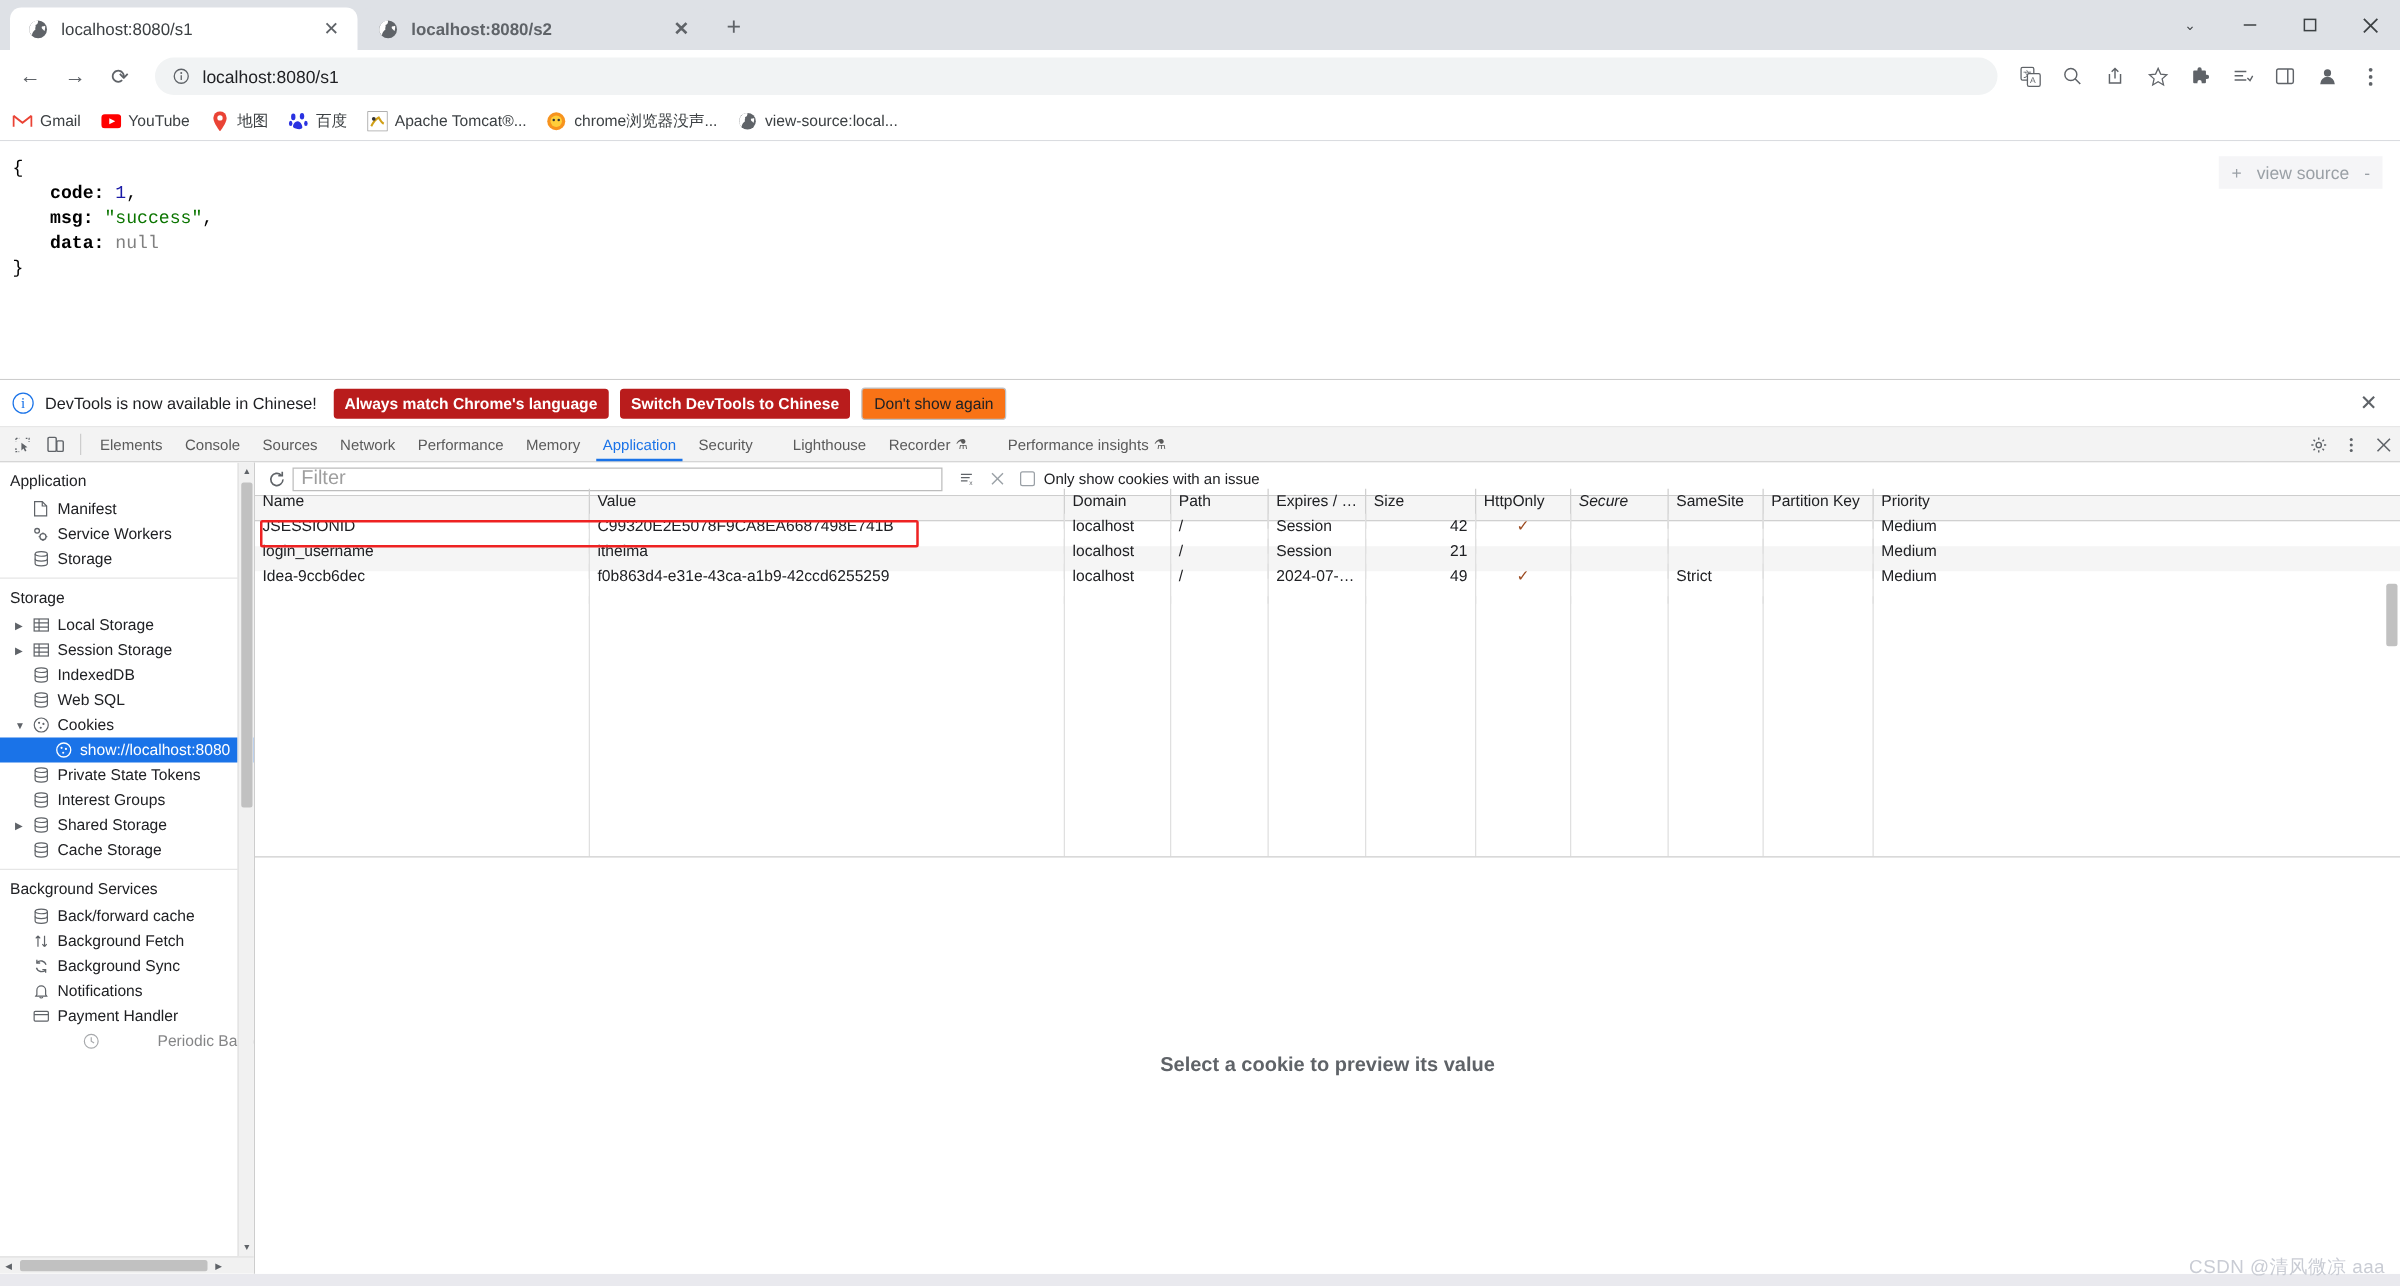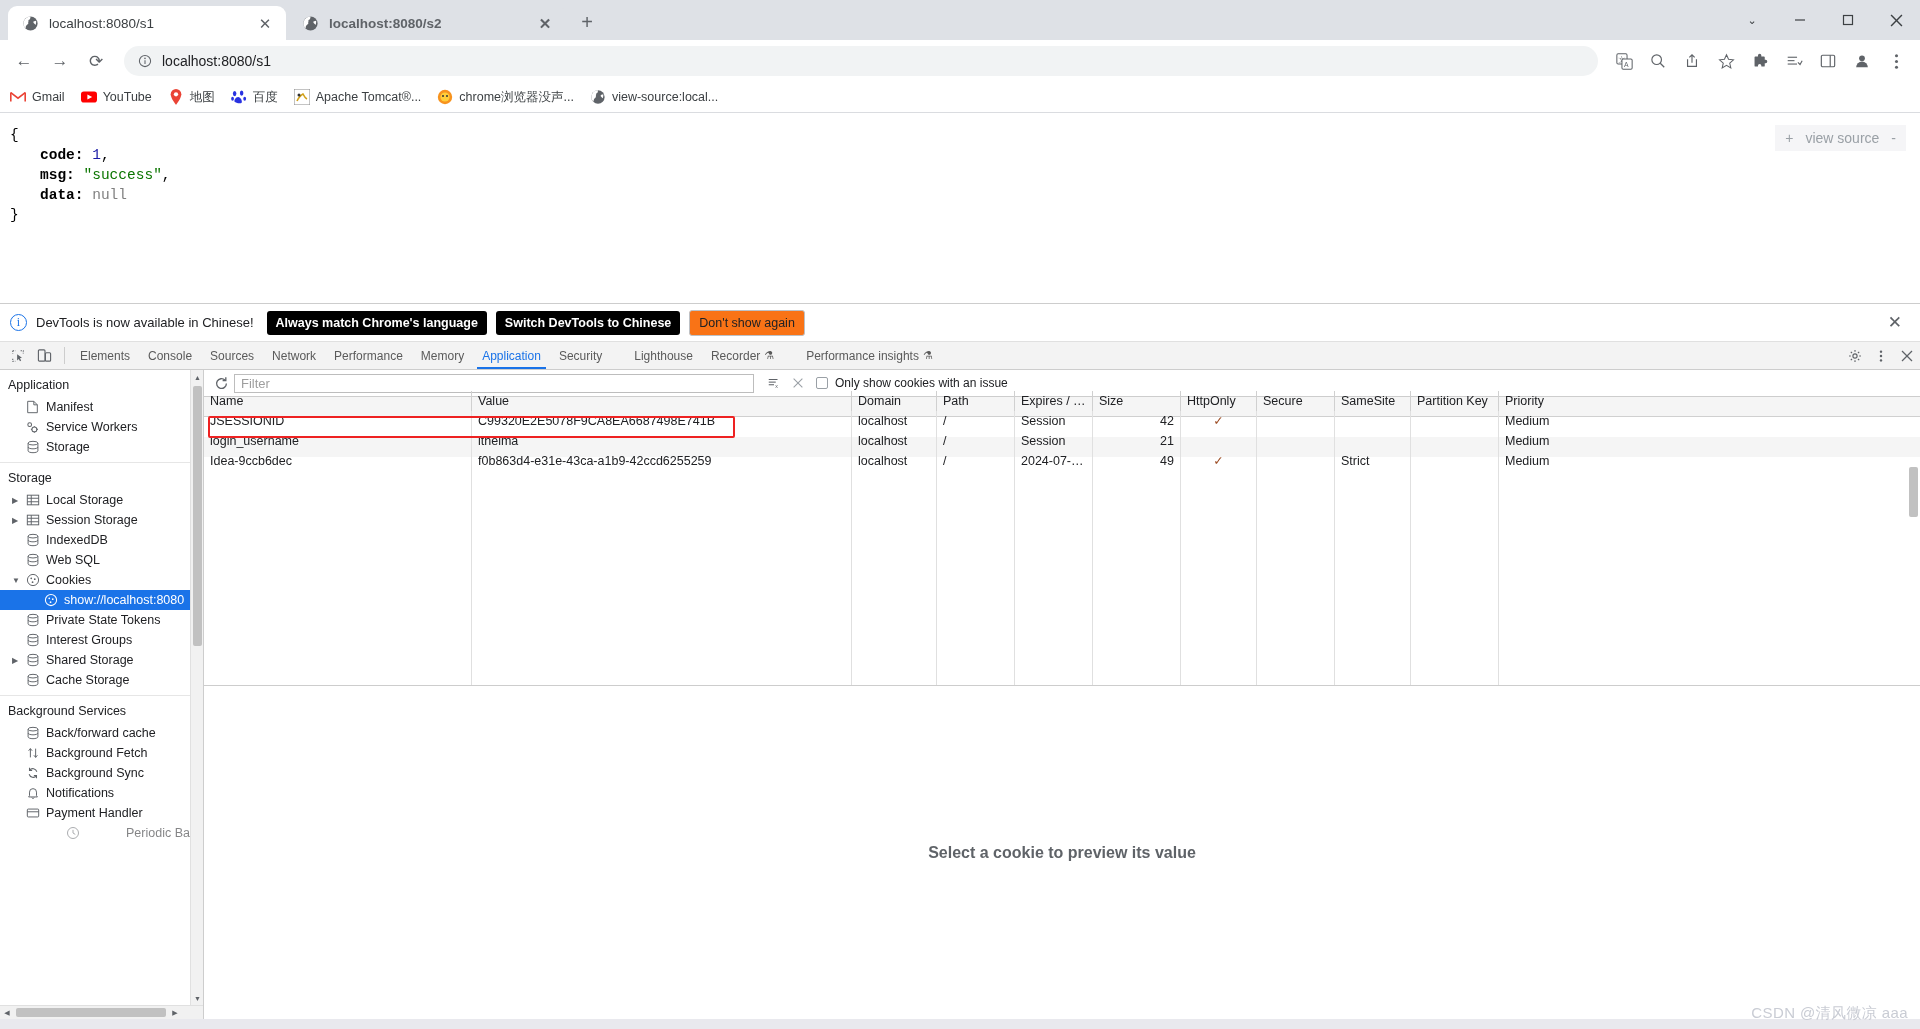--- a/index.html
+++ b/index.html
@@ -95,21 +95,21 @@
   .dt-banner {
     height: 38px; flex:0 0 38px; display:flex; align-items:center; padding: 0 10px;
     border-bottom: 1px solid #e0e0e0; background:#fff; gap: 9px;
   }
   .dt-banner .info-circle {
     width:17px; height:17px; border-radius:50%; border:1.6px solid #1a73e8; color:#1a73e8;
     font-size:12px; display:flex; align-items:center; justify-content:center; font-family:"Liberation Serif",serif;
   }
   .dt-banner .msg { font-size: 13px; color:#202124; margin-right: 4px; }
   .btn-blue {
-    background:#000000; color:#fff; border:none; border-radius:3px; font-size:12.5px;
+    background:#b91c1c; color:#fff; border:none; border-radius:3px; font-size:12.5px;
     padding: 5px 9px; font-family:"Liberation Sans",sans-serif; font-weight:600; cursor:pointer; white-space:nowrap;
   }
   .btn-plain {
     background:#f97316; color:#202124; border:1px solid #bdc1c6; border-radius:3px; font-size:12.5px;
     padding: 5px 9px; font-family:"Liberation Sans",sans-serif; cursor:pointer; white-space:nowrap;
   }
   .dt-banner .x-close { margin-left:auto; color:#5f6368; font-size:17px; padding: 0 8px; }
 
   .dt-tabbar {
     height: 28px; flex:0 0 28px; display:flex; align-items:stretch; border-bottom:1px solid #cdcdcd;
@@ -162,21 +162,21 @@
   .side-hscroll .hthumb { height:9px; background:#c1c1c1; border-radius:2px; margin: 0 2px; width: 150px; }
 
   
   .dt-main { flex:1 1 auto; display:flex; flex-direction:column; min-width:0; position:relative; background:#fff; }
   .ck-toolbar {
     height: 27px; flex:0 0 27px; display:flex; align-items:center; border-bottom:1px solid #cdcdcd; padding-left: 4px;
   }
   .ck-toolbar .refresh { width:26px; display:flex; align-items:center; justify-content:center; color:#5f6368; font-size:14px; }
   .ck-filter {
     flex: 0 0 520px; height:19px; border:1px solid #bdbdbd; background:#fff; display:flex; align-items:center;
-    padding: 0 6px; font-size:13px; color:#9e9e9e; margin-right: 8px;
+    padding: 0 6px; font-size:16px; color:#9e9e9e; margin-right: 8px;
   }
   .ck-toolbar .ti { width:24px; display:flex; align-items:center; justify-content:center; color:#5f6368; font-size:13px; }
   .ck-chk { display:flex; align-items:center; font-size:12px; color:#202124; margin-left:6px; gap:7px; }
   .ck-chk .box { width:12px; height:12px; border:1px solid #9aa0a6; border-radius:2px; background:#fff; }
 
   .ck-table { flex: 0 0 auto; }
   .ck-row { display:flex; height: 20px; align-items:center; font-size: 12.5px; color:#202124; }
   .ck-hdr { background:#f5f5f5; border-bottom:1px solid #d0d0d0; color:#202124; }
   .ck-row > div {
     padding: 0 6px; overflow:hidden; white-space:nowrap; text-overflow:ellipsis; height:32px; line-height:20px;
@@ -184,21 +184,21 @@
   }
   .ck-hdr > div { border-right: 1px solid #d0d0d0; }
   .ck-row.alt { background:#f5f5f5; }
   .c-name  { width: 268px; flex:0 0 268px; }
   .c-value { width: 380px; flex:0 0 380px; }
   .c-domain{ width: 85px; flex:0 0 85px; }
   .c-path  { width: 78px; flex:0 0 78px; }
   .c-exp   { width: 78px; flex:0 0 78px; }
   .c-size  { width: 88px; flex:0 0 88px; text-align:right; }
   .c-http  { width: 76px; flex:0 0 76px; text-align:center; color:#9b4a20; }
-  .c-sec   { width: 78px; flex:0 0 78px; }
+  .c-sec   { width: 78px; flex:0 0 78px;font-style:italic; }
   .c-ss    { width: 76px; flex:0 0 76px; }
   .c-pk    { width: 88px; flex:0 0 88px; }
   .c-pri   { width: 90px; flex:1 1 auto; }
   .ck-hdr .c-size { text-align:left; }
 
   .ck-body-fill { flex:1 1 auto; position:relative; display:flex; flex-direction:column; min-height:0;}
   .ck-grid-rest { flex: 0 0 208px; display:flex; }
   .ck-grid-rest .gcol { border-right:1px solid #e0e0e0; height:100%; }
 
   .ck-preview {

